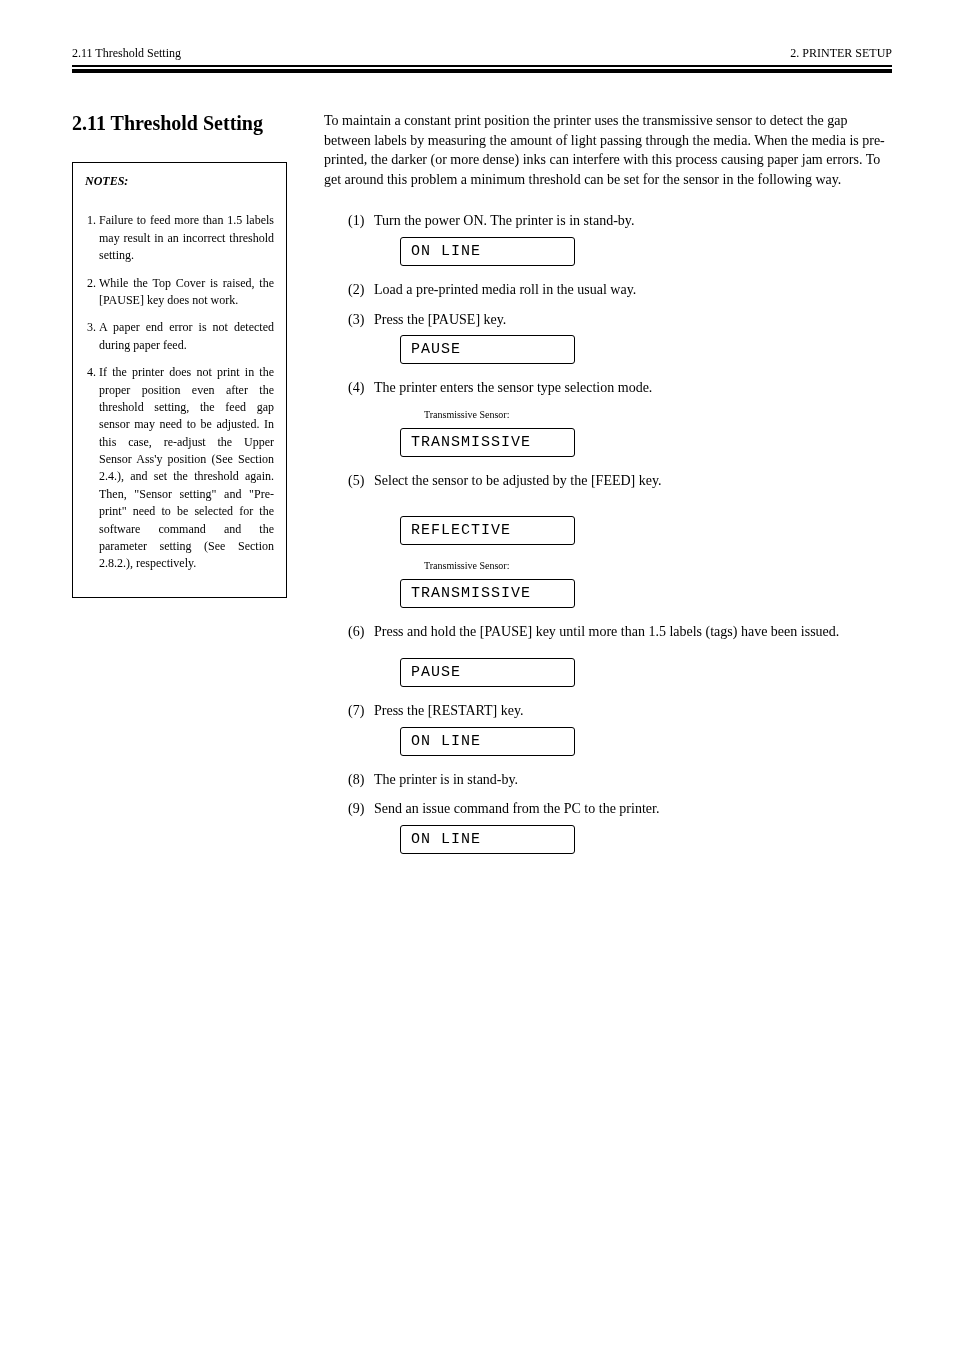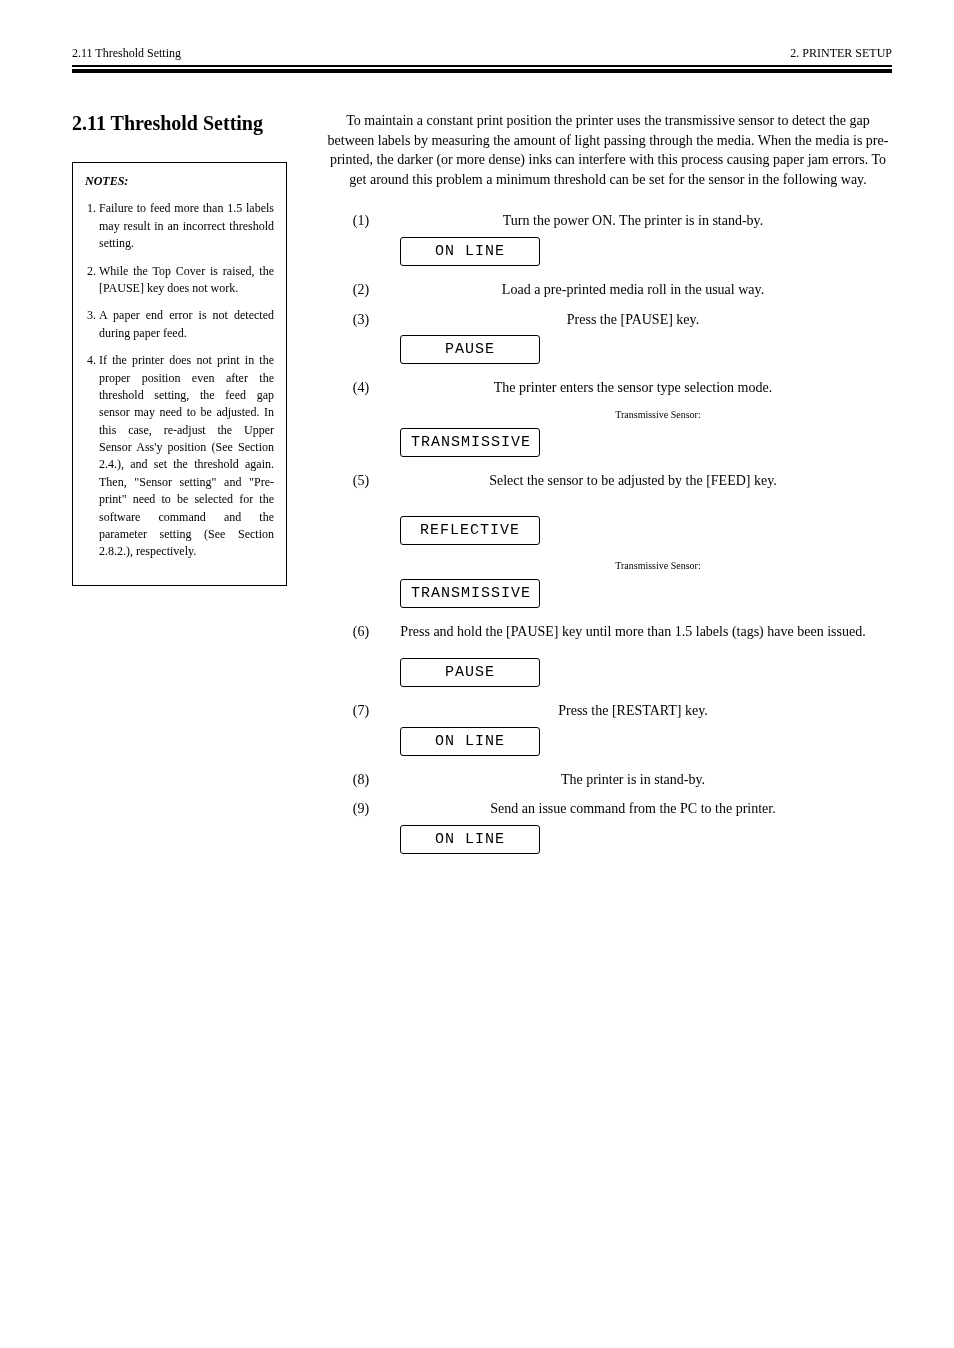--- a/index.html
+++ b/index.html
@@ -55,35 +55,34 @@
   .note-box {
     border: 1px solid #000;
     margin-top: 26px;
     padding: 10px 12px 14px 12px;
     font-size: 12px;
     line-height: 1.45;
   }
   .note-title {
     font-weight: bold;
     font-style: italic;
-    margin-bottom: 10px;
+    margin-bottom: 22px;
   }
   .note-list {
     margin: 0;
     padding-left: 14px;
   }
   .note-list li {
     margin-bottom: 10px;
     text-align: justify;
   }
   .right-col {
     margin-left: 252px;
     font-size: 14px;
     line-height: 1.4;
-    text-align: center;
   }
   .intro {
     margin-bottom: 22px;
   }
   .proc {
     padding-left: 24px;
   }
   .proc-title {
     position: relative;
     font-weight: bold;
@@ -111,21 +110,21 @@
     flex: 1;
   }
   .lcd {
     border: 1px solid #000;
     border-radius: 3px;
     font-family: "Courier New", monospace;
     font-size: 15px;
     padding: 3px 10px;
     letter-spacing: 1px;
     margin: 6px 0 14px 52px;
-    width: 140px;
+    width: 175px;
     box-sizing: border-box;
   }
   .gap-sm { height: 8px; }
   .gap-md { height: 18px; }
   .page-num {
     text-align: center;
     font-size: 12px;
     margin-top: 60px;
   }
   .sub {

